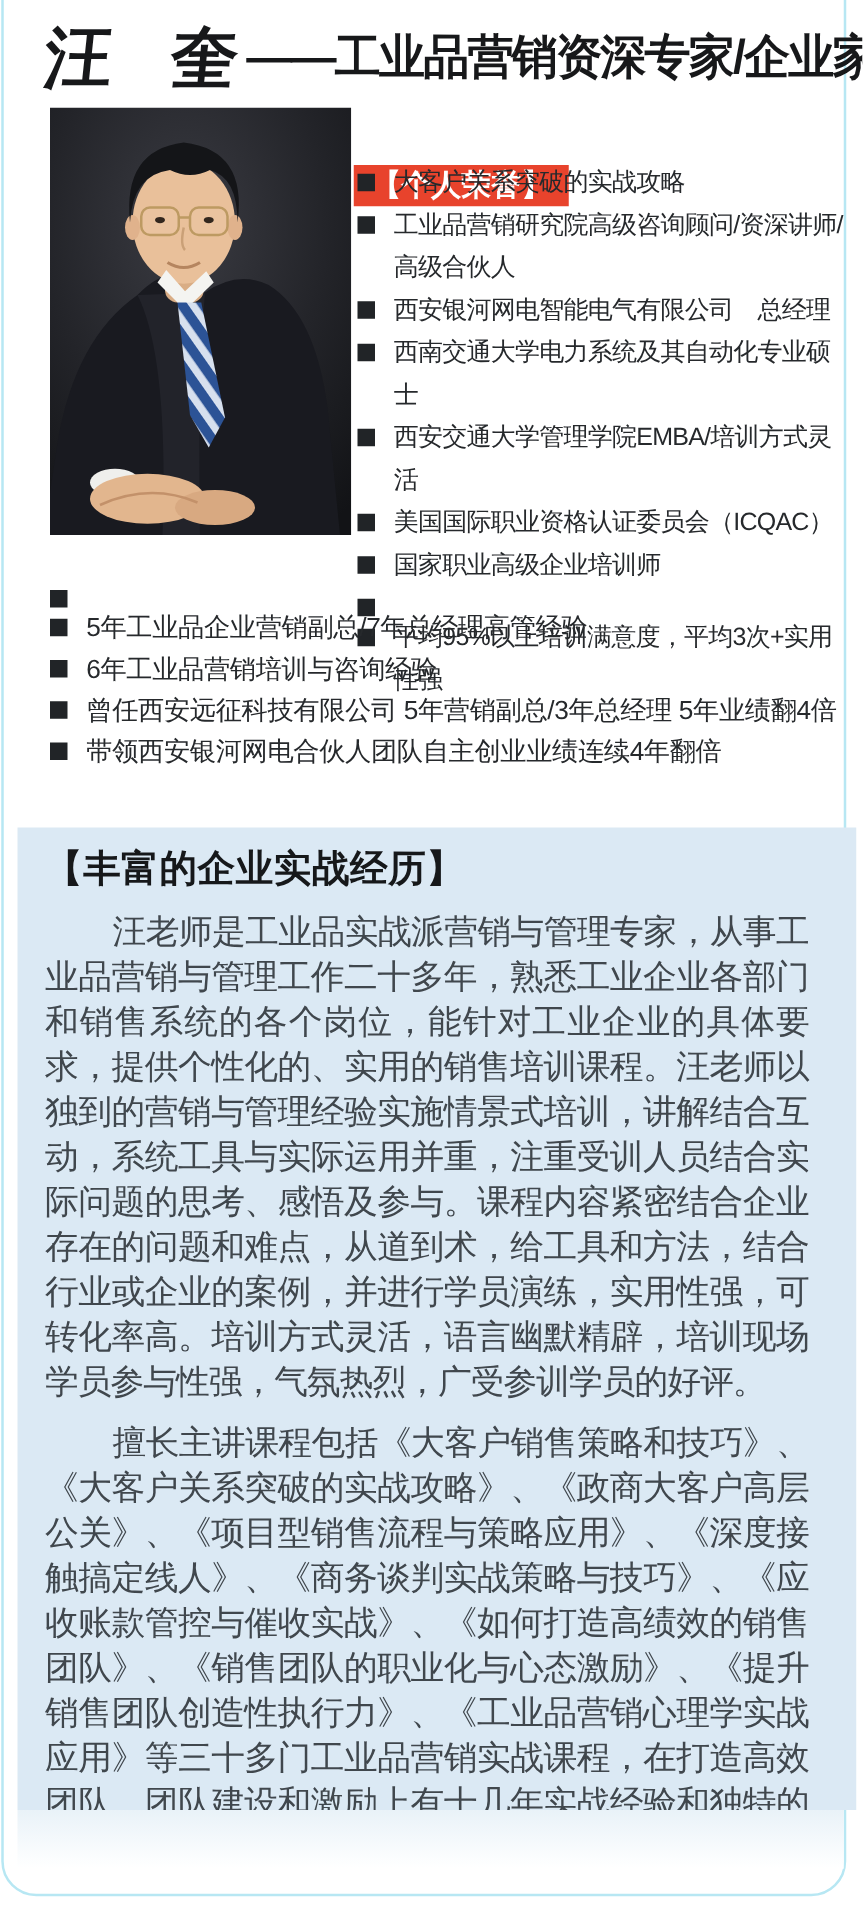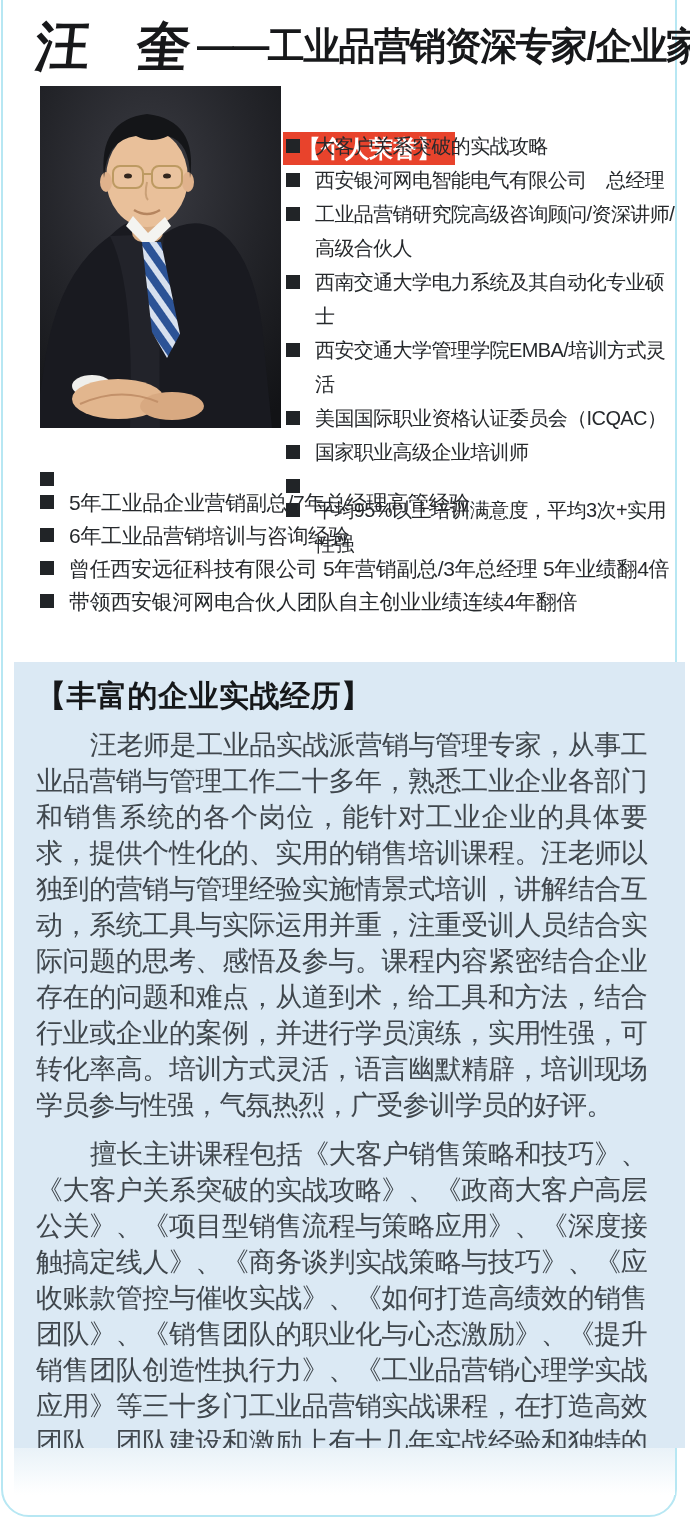--- a/index.html
+++ b/index.html
@@ -111,25 +111,25 @@
 
   <div class="honor-badge">【个人荣誉】</div>
 
   <div class="honors-list">
     <div class="list-item">
         <span class="bullet"></span>
         <span>大客户关系突破的实战攻略</span>
       </div>
     <div class="list-item">
         <span class="bullet"></span>
-        <span>西安银河网电智能电气有限公司　总经理</span>
+        <span>工业品营销研究院高级咨询顾问/资深讲师/高级合伙人</span>
       </div>
     <div class="list-item">
         <span class="bullet"></span>
-        <span>工业品营销研究院高级咨询顾问/资深讲师/高级合伙人</span>
+        <span>西安银河网电智能电气有限公司　总经理</span>
       </div>
     <div class="list-item">
         <span class="bullet"></span>
         <span>西南交通大学电力系统及其自动化专业硕士</span>
       </div>
     <div class="list-item">
         <span class="bullet"></span>
         <span>西安交通大学管理学院EMBA/培训方式灵活</span>
       </div>
     <div class="list-item">

